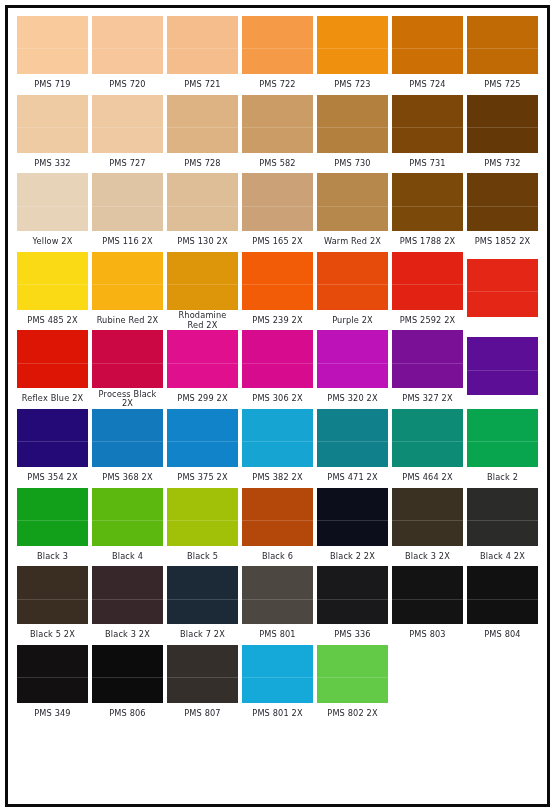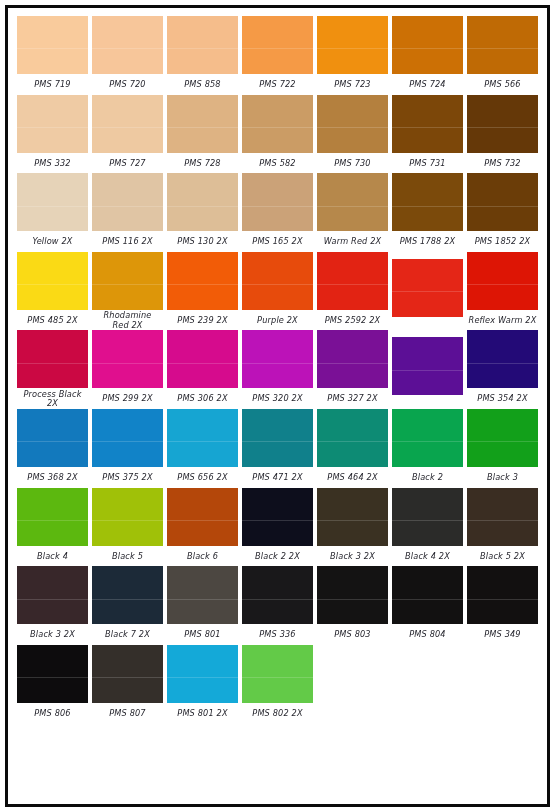--- a/index.html
+++ b/index.html
@@ -29,21 +29,20 @@
   #swatch-grid {
     box-sizing: border-box;
     width: 100%;
     height: 100%;
     padding: 8px 9px 0 9px;
     display: grid;
     grid-template-columns: repeat(7, 1fr);
     grid-auto-rows: 78.6px;
     column-gap: 4px;
     row-gap: 0px;
-    font-style: italic;
   }
 
   .swatch-cell {
     position: relative;
     display: flex;
     flex-direction: column;
     align-items: stretch;
     justify-content: flex-start;
     overflow: visible;
   }
@@ -94,37 +93,37 @@
       <div class="swatch-cell">
         <div class="swatch-chip" style="background-color: rgb(249, 203, 156);"></div>
         <div class="swatch-label">PMS 719</div>
       </div>
       <div class="swatch-cell">
         <div class="swatch-chip" style="background-color: rgb(247, 198, 154);"></div>
         <div class="swatch-label">PMS 720</div>
       </div>
       <div class="swatch-cell">
         <div class="swatch-chip" style="background-color: rgb(245, 189, 139);"></div>
-        <div class="swatch-label">PMS 858</div>
+        <div class="swatch-label">PMS 721</div>
       </div>
       <div class="swatch-cell">
         <div class="swatch-chip" style="background-color: rgb(245, 154, 70);"></div>
         <div class="swatch-label">PMS 722</div>
       </div>
       <div class="swatch-cell">
         <div class="swatch-chip" style="background-color: rgb(240, 144, 15);"></div>
         <div class="swatch-label">PMS 723</div>
       </div>
       <div class="swatch-cell">
         <div class="swatch-chip" style="background-color: rgb(204, 112, 5);"></div>
         <div class="swatch-label">PMS 724</div>
       </div>
       <div class="swatch-cell">
         <div class="swatch-chip" style="background-color: rgb(191, 106, 5);"></div>
-        <div class="swatch-label">PMS 566</div>
+        <div class="swatch-label">PMS 725</div>
       </div>
       <div class="swatch-cell">
         <div class="swatch-chip" style="background-color: rgb(239, 203, 164);"></div>
         <div class="swatch-label">PMS 332</div>
       </div>
       <div class="swatch-cell">
         <div class="swatch-chip" style="background-color: rgb(238, 201, 161);"></div>
         <div class="swatch-label">PMS 727</div>
       </div>
       <div class="swatch-cell">
@@ -171,20 +170,24 @@
         <div class="swatch-chip" style="background-color: rgb(123, 74, 11);"></div>
         <div class="swatch-label">PMS 1788 2X</div>
       </div>
       <div class="swatch-cell">
         <div class="swatch-chip" style="background-color: rgb(107, 61, 8);"></div>
         <div class="swatch-label">PMS 1852 2X</div>
       </div>
       <div class="swatch-cell">
         <div class="swatch-chip" style="background-color: rgb(250, 218, 21);"></div>
         <div class="swatch-label">PMS 485 2X</div>
+      </div>
+      <div class="swatch-cell">
+        <div class="swatch-chip" style="background-color: rgb(248, 178, 17);"></div>
+        <div class="swatch-label">Rubine Red 2X</div>
       </div>
       <div class="swatch-cell">
         <div class="swatch-chip" style="background-color: rgb(221, 150, 9);"></div>
         <div class="swatch-label">Rhodamine
 Red 2X</div>
       </div>
       <div class="swatch-cell">
         <div class="swatch-chip" style="background-color: rgb(242, 92, 7);"></div>
         <div class="swatch-label">PMS 239 2X</div>
       </div>
@@ -195,21 +198,21 @@
       <div class="swatch-cell">
         <div class="swatch-chip" style="background-color: rgb(226, 35, 19);"></div>
         <div class="swatch-label">PMS 2592 2X</div>
       </div>
       <div class="swatch-cell lower-chip">
         <div class="swatch-chip" style="background-color: rgb(228, 38, 23);"></div>
         <div class="swatch-label">Violet 2X</div>
       </div>
       <div class="swatch-cell">
         <div class="swatch-chip" style="background-color: rgb(221, 21, 5);"></div>
-        <div class="swatch-label">Reflex Warm 2X</div>
+        <div class="swatch-label">Reflex Blue 2X</div>
       </div>
       <div class="swatch-cell">
         <div class="swatch-chip" style="background-color: rgb(203, 8, 67);"></div>
         <div class="swatch-label">Process Black
 2X</div>
       </div>
       <div class="swatch-cell">
         <div class="swatch-chip" style="background-color: rgb(224, 15, 142);"></div>
         <div class="swatch-label">PMS 299 2X</div>
       </div>
@@ -236,21 +239,21 @@
       <div class="swatch-cell">
         <div class="swatch-chip" style="background-color: rgb(18, 121, 189);"></div>
         <div class="swatch-label">PMS 368 2X</div>
       </div>
       <div class="swatch-cell">
         <div class="swatch-chip" style="background-color: rgb(17, 131, 200);"></div>
         <div class="swatch-label">PMS 375 2X</div>
       </div>
       <div class="swatch-cell">
         <div class="swatch-chip" style="background-color: rgb(22, 165, 210);"></div>
-        <div class="swatch-label">PMS 656 2X</div>
+        <div class="swatch-label">PMS 382 2X</div>
       </div>
       <div class="swatch-cell">
         <div class="swatch-chip" style="background-color: rgb(16, 128, 139);"></div>
         <div class="swatch-label">PMS 471 2X</div>
       </div>
       <div class="swatch-cell">
         <div class="swatch-chip" style="background-color: rgb(13, 139, 116);"></div>
         <div class="swatch-label">PMS 464 2X</div>
       </div>
       <div class="swatch-cell">

